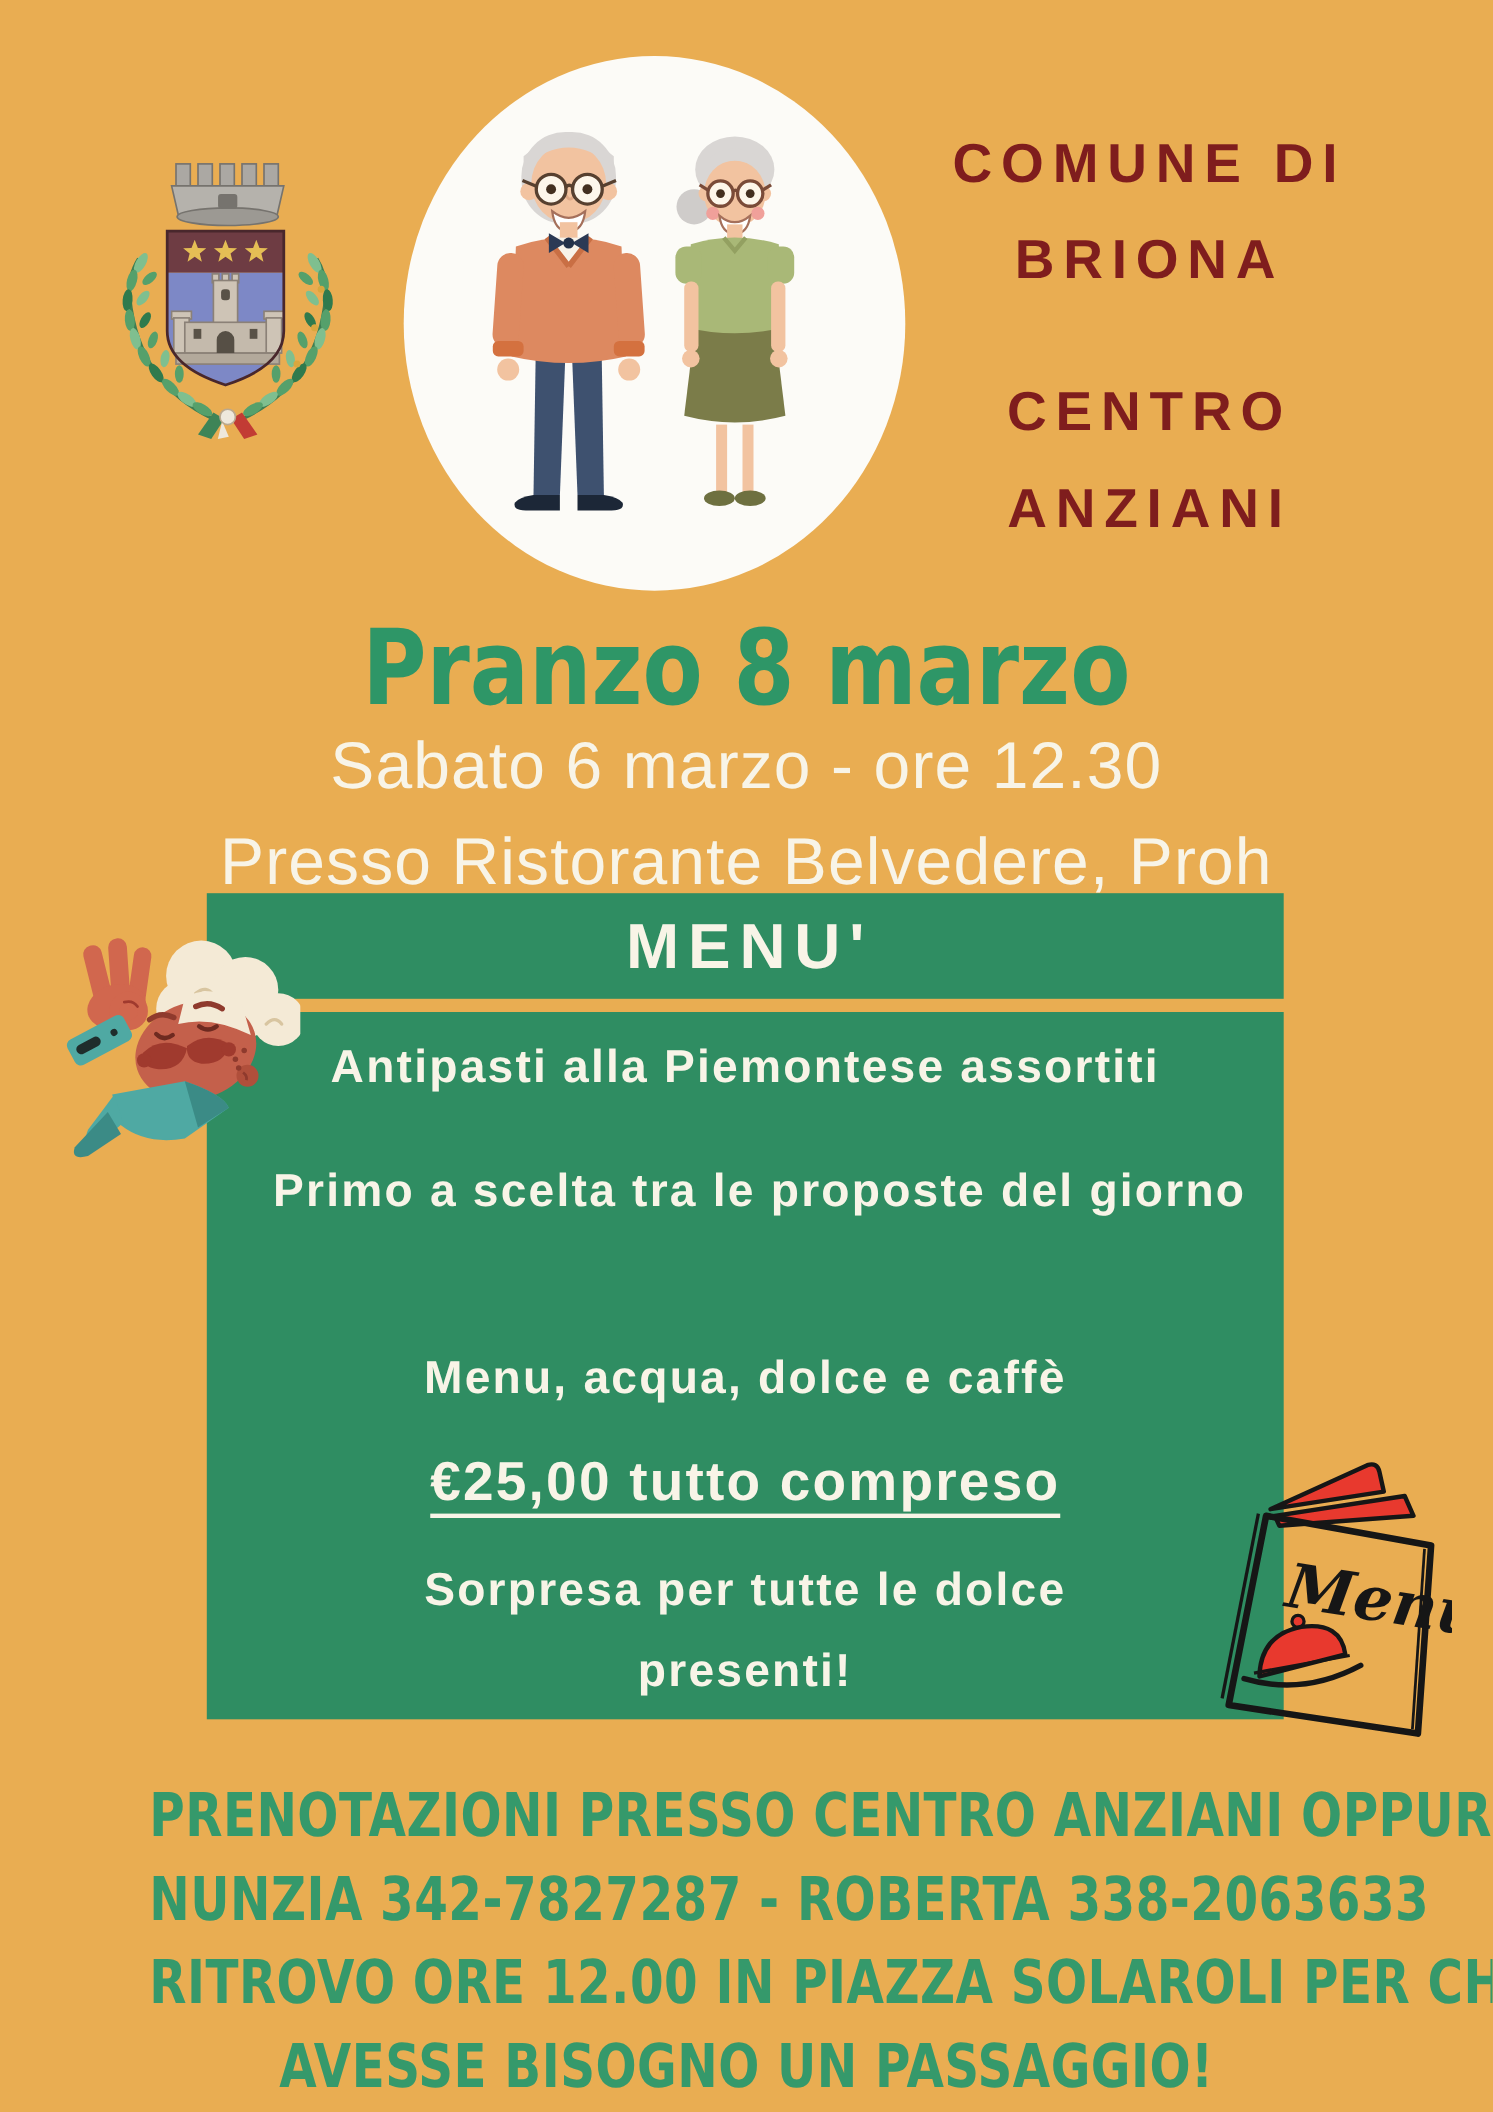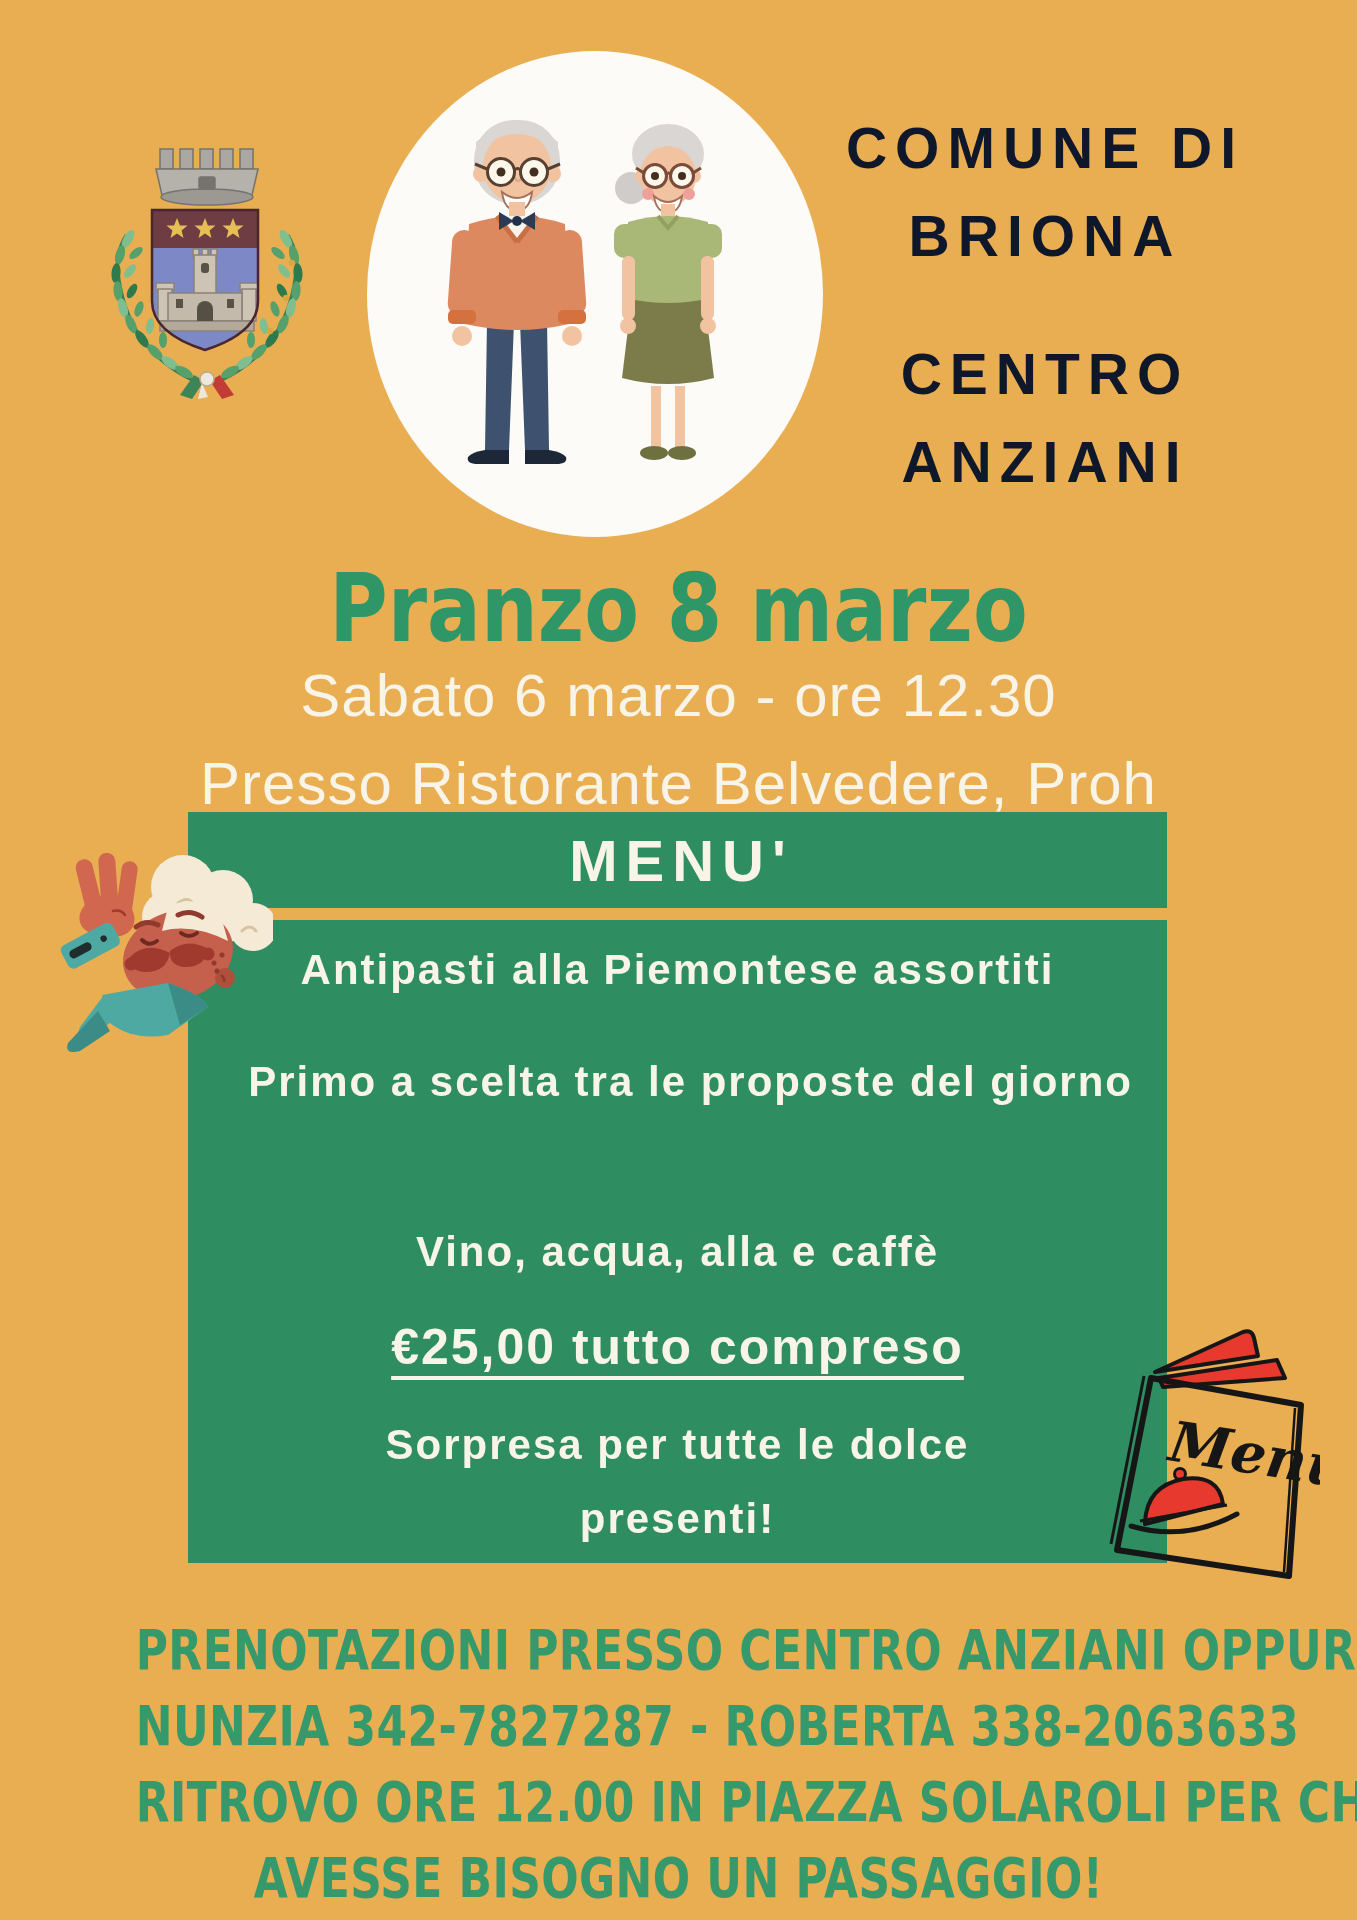--- a/index.html
+++ b/index.html
@@ -12,21 +12,21 @@
 
   
   .crest{left:98px;top:143px;width:218px;height:262px;}
   .badge-circle{
     left:367px;top:51px;width:456px;height:486px;border-radius:50%;
     background:#FCFBF7;
   }
   .couple-svg{left:402px;top:112px;width:378px;height:370px;}
   .org-block{
     left:775px;top:104px;width:540px;text-align:center;
-    color:#0f172a;font-weight:700;font-size:57px;letter-spacing:8px;line-height:88px;
+    color:#7f1d1d;font-weight:700;font-size:50px;letter-spacing:8px;line-height:88px;
   }
   .org-group2{margin-top:50px;}
 
   
   .title{
     left:0;top:548px;width:100%;height:120px;line-height:120px;text-align:center;
     font-family:"DejaVu Sans",sans-serif;font-weight:700;font-size:95px;color:#2E9667;
     transform:scaleX(0.84);transform-origin:center;white-space:nowrap;
   }
   .subtitle{
@@ -249,21 +249,21 @@
   <div class="abs subtitle sub-date">Sabato 6 marzo - ore 12.30</div>
   <div class="abs subtitle sub-venue">Presso Ristorante Belvedere, Proh</div>
 
   <div class="abs menu-bar">
     <span>MENU'</span>
   </div>
 
   <div class="abs menu-panel">
     <div class="mi mi0">Antipasti alla Piemontese assortiti</div>
     <div class="mi mi1">Primo a scelta tra le proposte del giorno</div>
-    <div class="mi mi2">Vino, acqua, alla e caffè</div>
+    <div class="mi mi2">Menu, acqua, dolce e caffè</div>
     <div class="mi price">€25,00 tutto compreso</div>
     <div class="mi note">Sorpresa per tutte le dolce presenti!</div>
   </div>
 
   <svg class="abs chef-svg" viewBox="0 0 255 215" aria-hidden="true">
 
     <g fill="#F4EAD6">
       <circle cx="165" cy="42" r="32"></circle>
         <circle cx="205" cy="55" r="30"></circle>
       <circle cx="235" cy="82" r="24"></circle>

